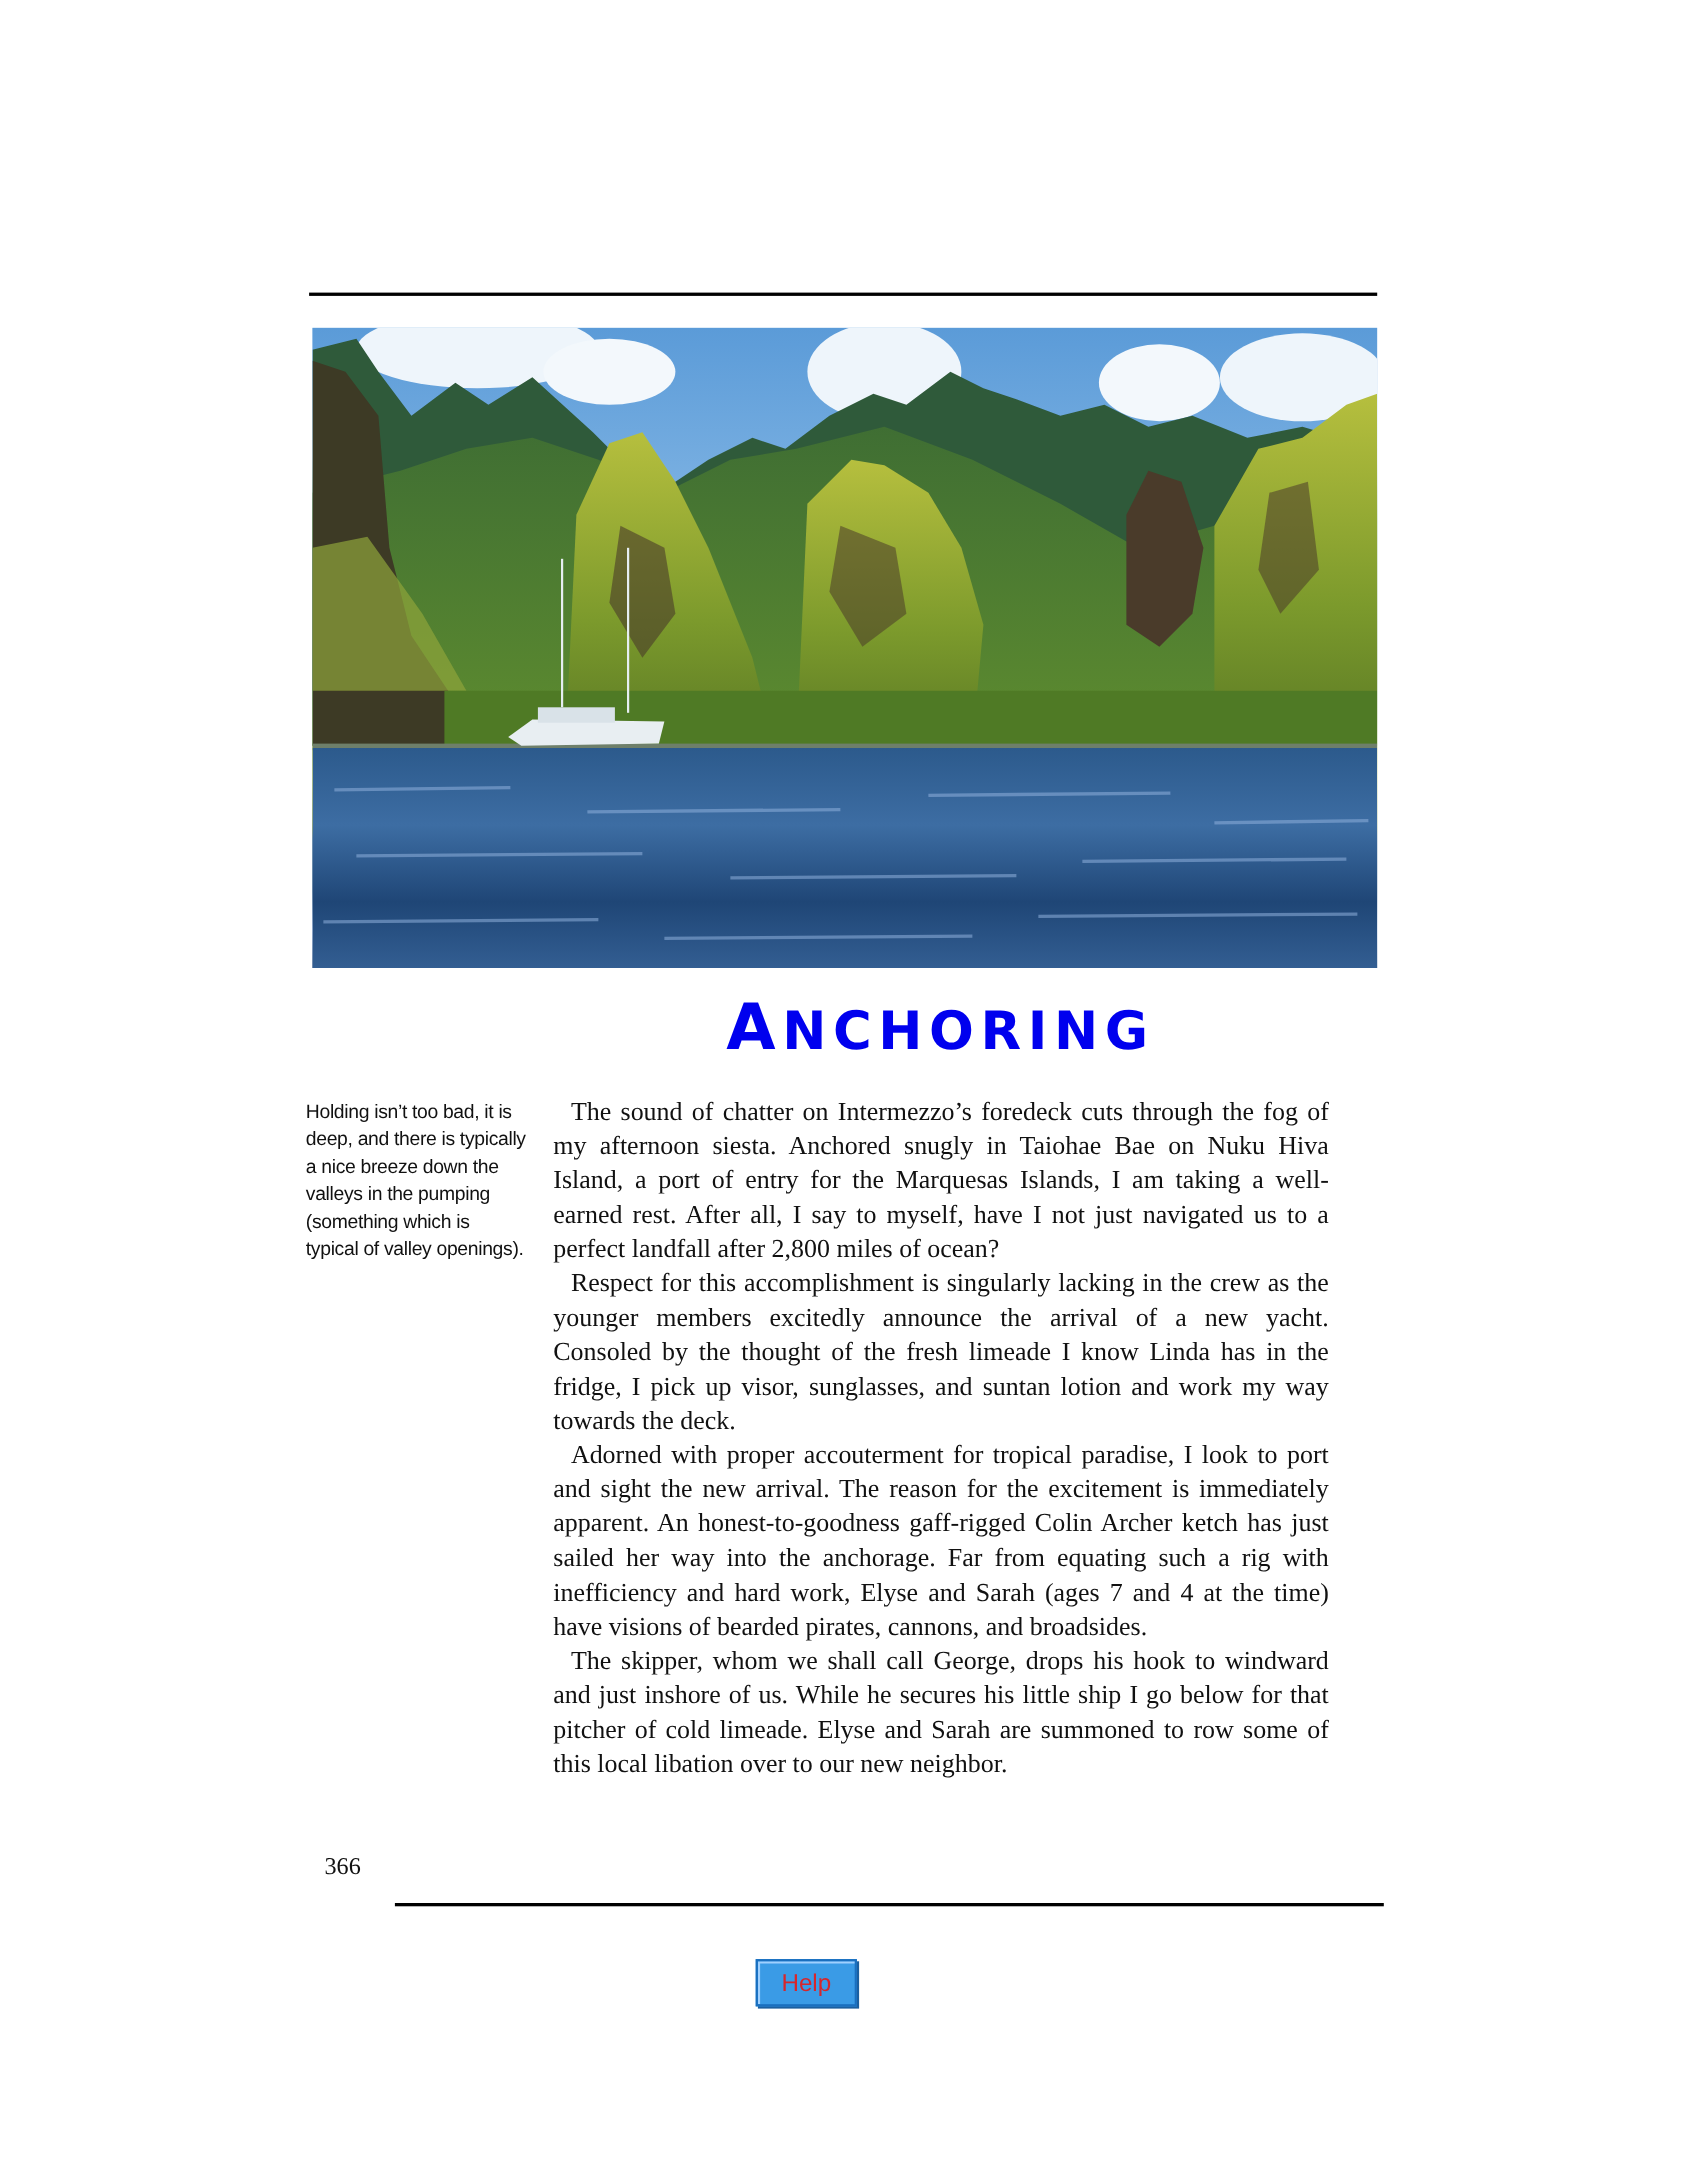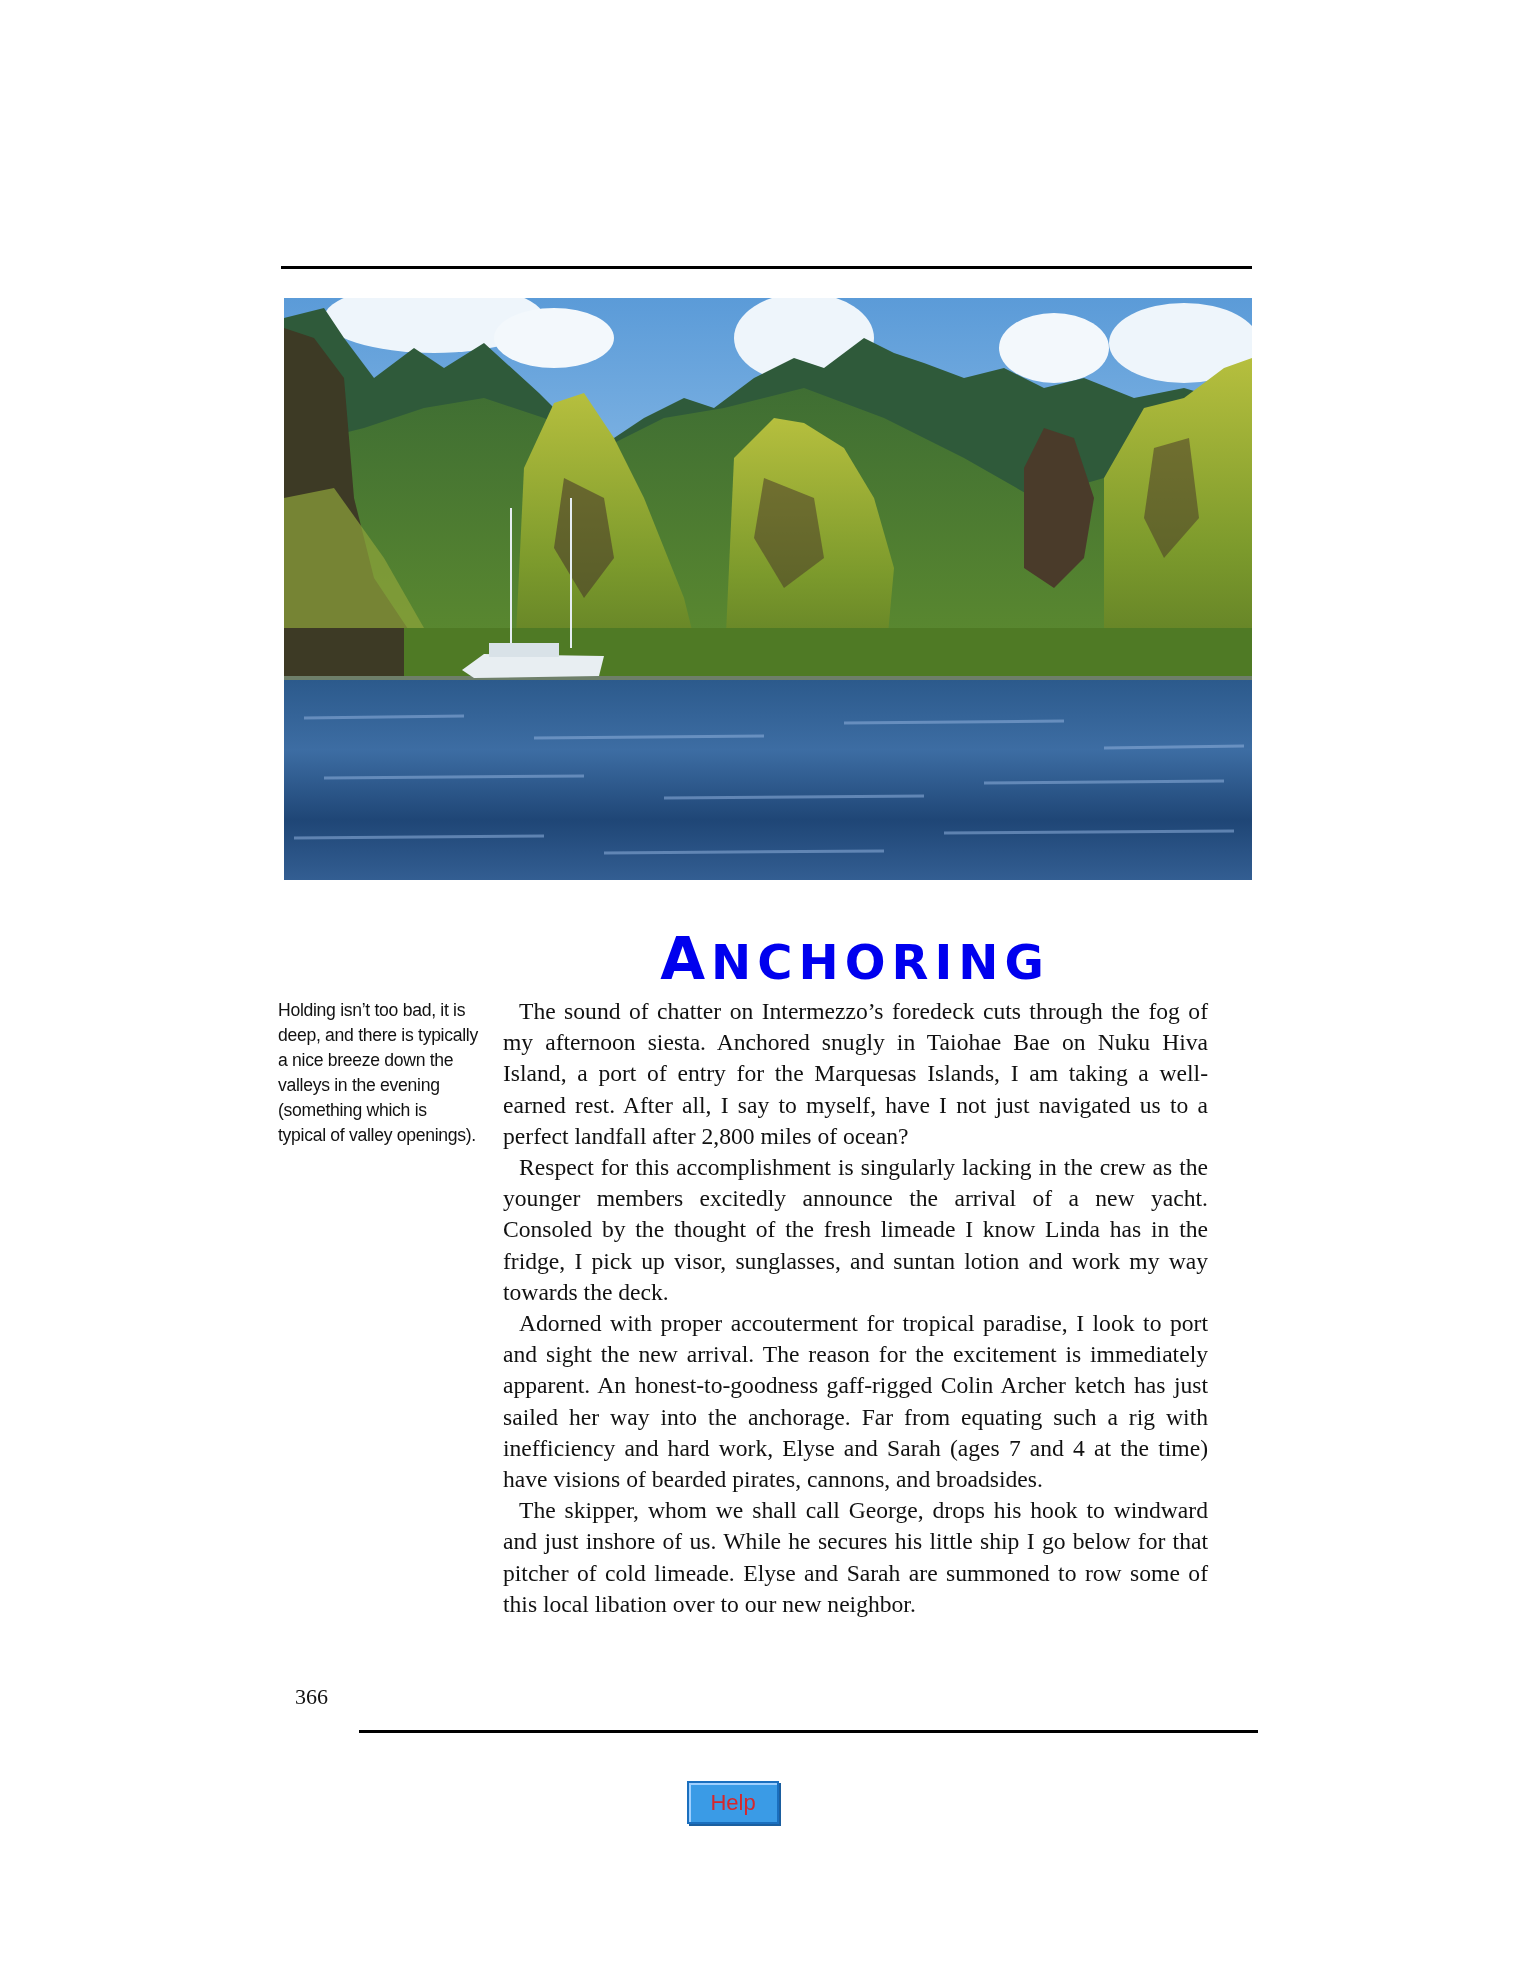--- a/index.html
+++ b/index.html
@@ -10,21 +10,21 @@
     .rule-bottom { left: 359px; top: 1730px; width: 899px; height: 3px; }
 
     .photo {
       position: absolute; left: 284px; top: 298px; width: 968px; height: 582px;
       overflow: hidden;
       background: linear-gradient(to bottom, #6aa6de 0%, #9cc8ee 12%, #cfe3f5 20%, #6e9b4e 30%, #4f7f2d 55%, #9fb23a 70%, #5d7a28 78%, #2c5d86 80%, #1f4f7e 88%, #6b8fc2 94%, #2a4f80 100%);
     }
     .photo svg { display: block; width: 100%; height: 100%; }
 
     .title {
-      position: absolute; left: 500px; top: 930px; width: 710px; text-align: center;
+      position: absolute; left: 500px; top: 905px; width: 710px; text-align: center;
       font-family: "DejaVu Sans", sans-serif; font-weight: bold; color: #0000ee;
       font-size: 58px; letter-spacing: 6px; line-height: 1;
     }
     .title .small-caps { font-size: 48px; }
 
     .sidebar {
       position: absolute; left: 278px; top: 998px; width: 200px;
       font-family: "Liberation Sans", sans-serif; font-size: 17.6px; line-height: 25px;
       color: #111; letter-spacing: -0.3px;
     }
@@ -122,21 +122,21 @@
     <line x1="227" y1="210" x2="227" y2="345" stroke="#e6eef2" stroke-width="2"></line>
     <line x1="287" y1="200" x2="287" y2="350" stroke="#e6eef2" stroke-width="2"></line>
     <path d="M178,372 L200,356 L320,358 L315,378 L190,380 Z" fill="#e8eef2"></path>
     <rect x="205" y="345" width="70" height="14" fill="#d9e2e8"></rect>
   </svg>
 </div>
 
 <div class="title"><span>A</span><span class="small-caps">NCHORING</span></div>
 
 <div class="sidebar">
-  <p>Holding isn’t too bad, it is deep, and there is typically a nice breeze down the valleys in the evening (something which is typical of valley openings).</p>
+  <p>Holding isn’t too bad, it is deep, and there is typically a nice breeze down the valleys in the pumping (something which is typical of valley openings).</p>
 </div>
 
 <div class="body-text">
   <p>The sound of chatter on Intermezzo’s foredeck cuts through the fog of my afternoon siesta. Anchored snugly in Taiohae Bae on Nuku Hiva Island, a port of entry for the Marquesas Islands, I am taking a well-earned rest. After all, I say to myself, have I not just navigated us to a perfect landfall after 2,800 miles of ocean?</p>
   <p>Respect for this accomplishment is singularly lacking in the crew as the younger members excitedly announce the arrival of a new yacht. Consoled by the thought of the fresh limeade I know Linda has in the fridge, I pick up visor, sunglasses, and suntan lotion and work my way towards the deck.</p>
   <p>Adorned with proper accouterment for tropical paradise, I look to port and sight the new arrival. The reason for the excitement is immediately apparent. An honest-to-goodness gaff-rigged Colin Archer ketch has just sailed her way into the anchorage. Far from equating such a rig with inefficiency and hard work, Elyse and Sarah (ages 7 and 4 at the time) have visions of bearded pirates, cannons, and broadsides.</p>
   <p>The skipper, whom we shall call George, drops his hook to windward and just inshore of us. While he secures his little ship I go below for that pitcher of cold limeade. Elyse and Sarah are summoned to row some of this local libation over to our new neighbor.</p>
 </div>
 
 <div class="page-number">366</div>

